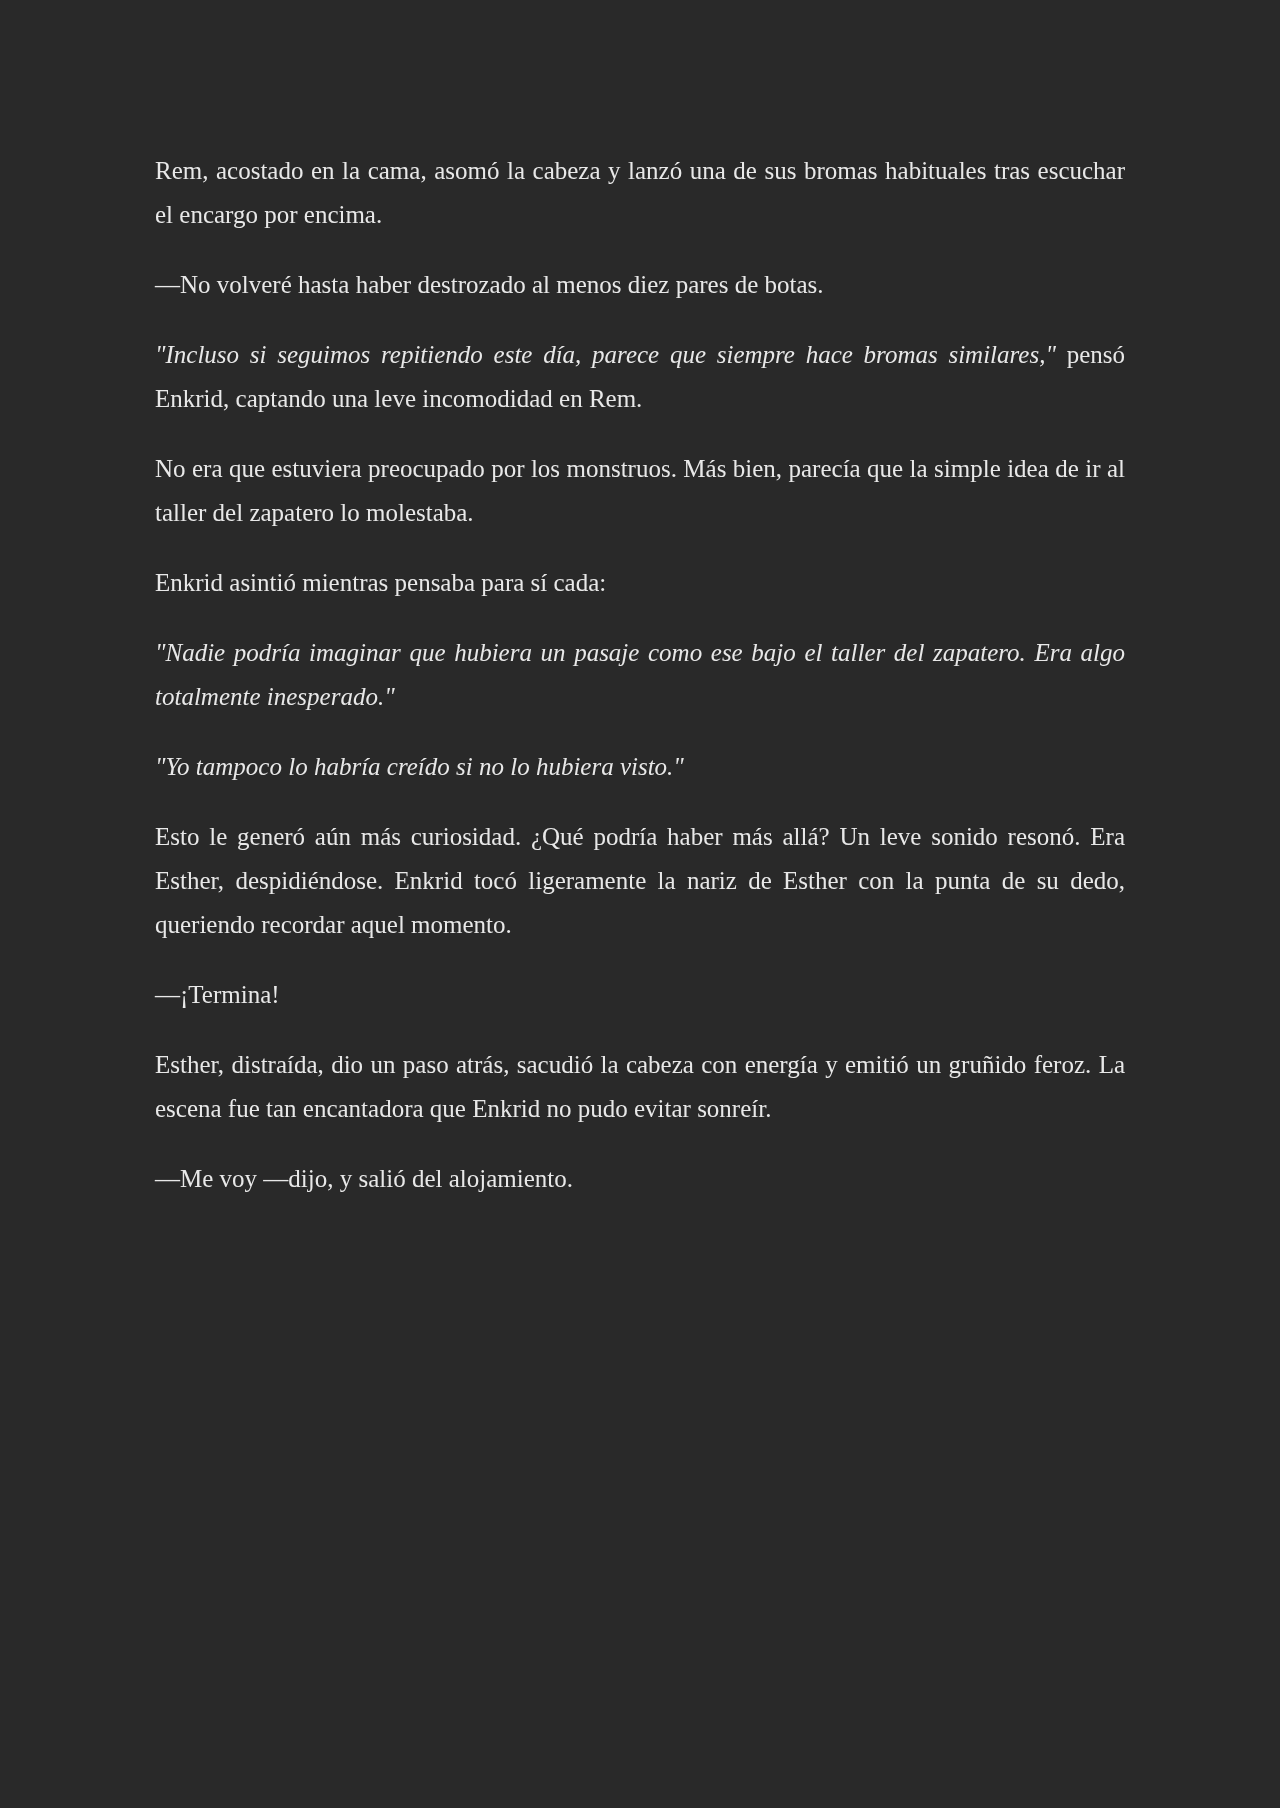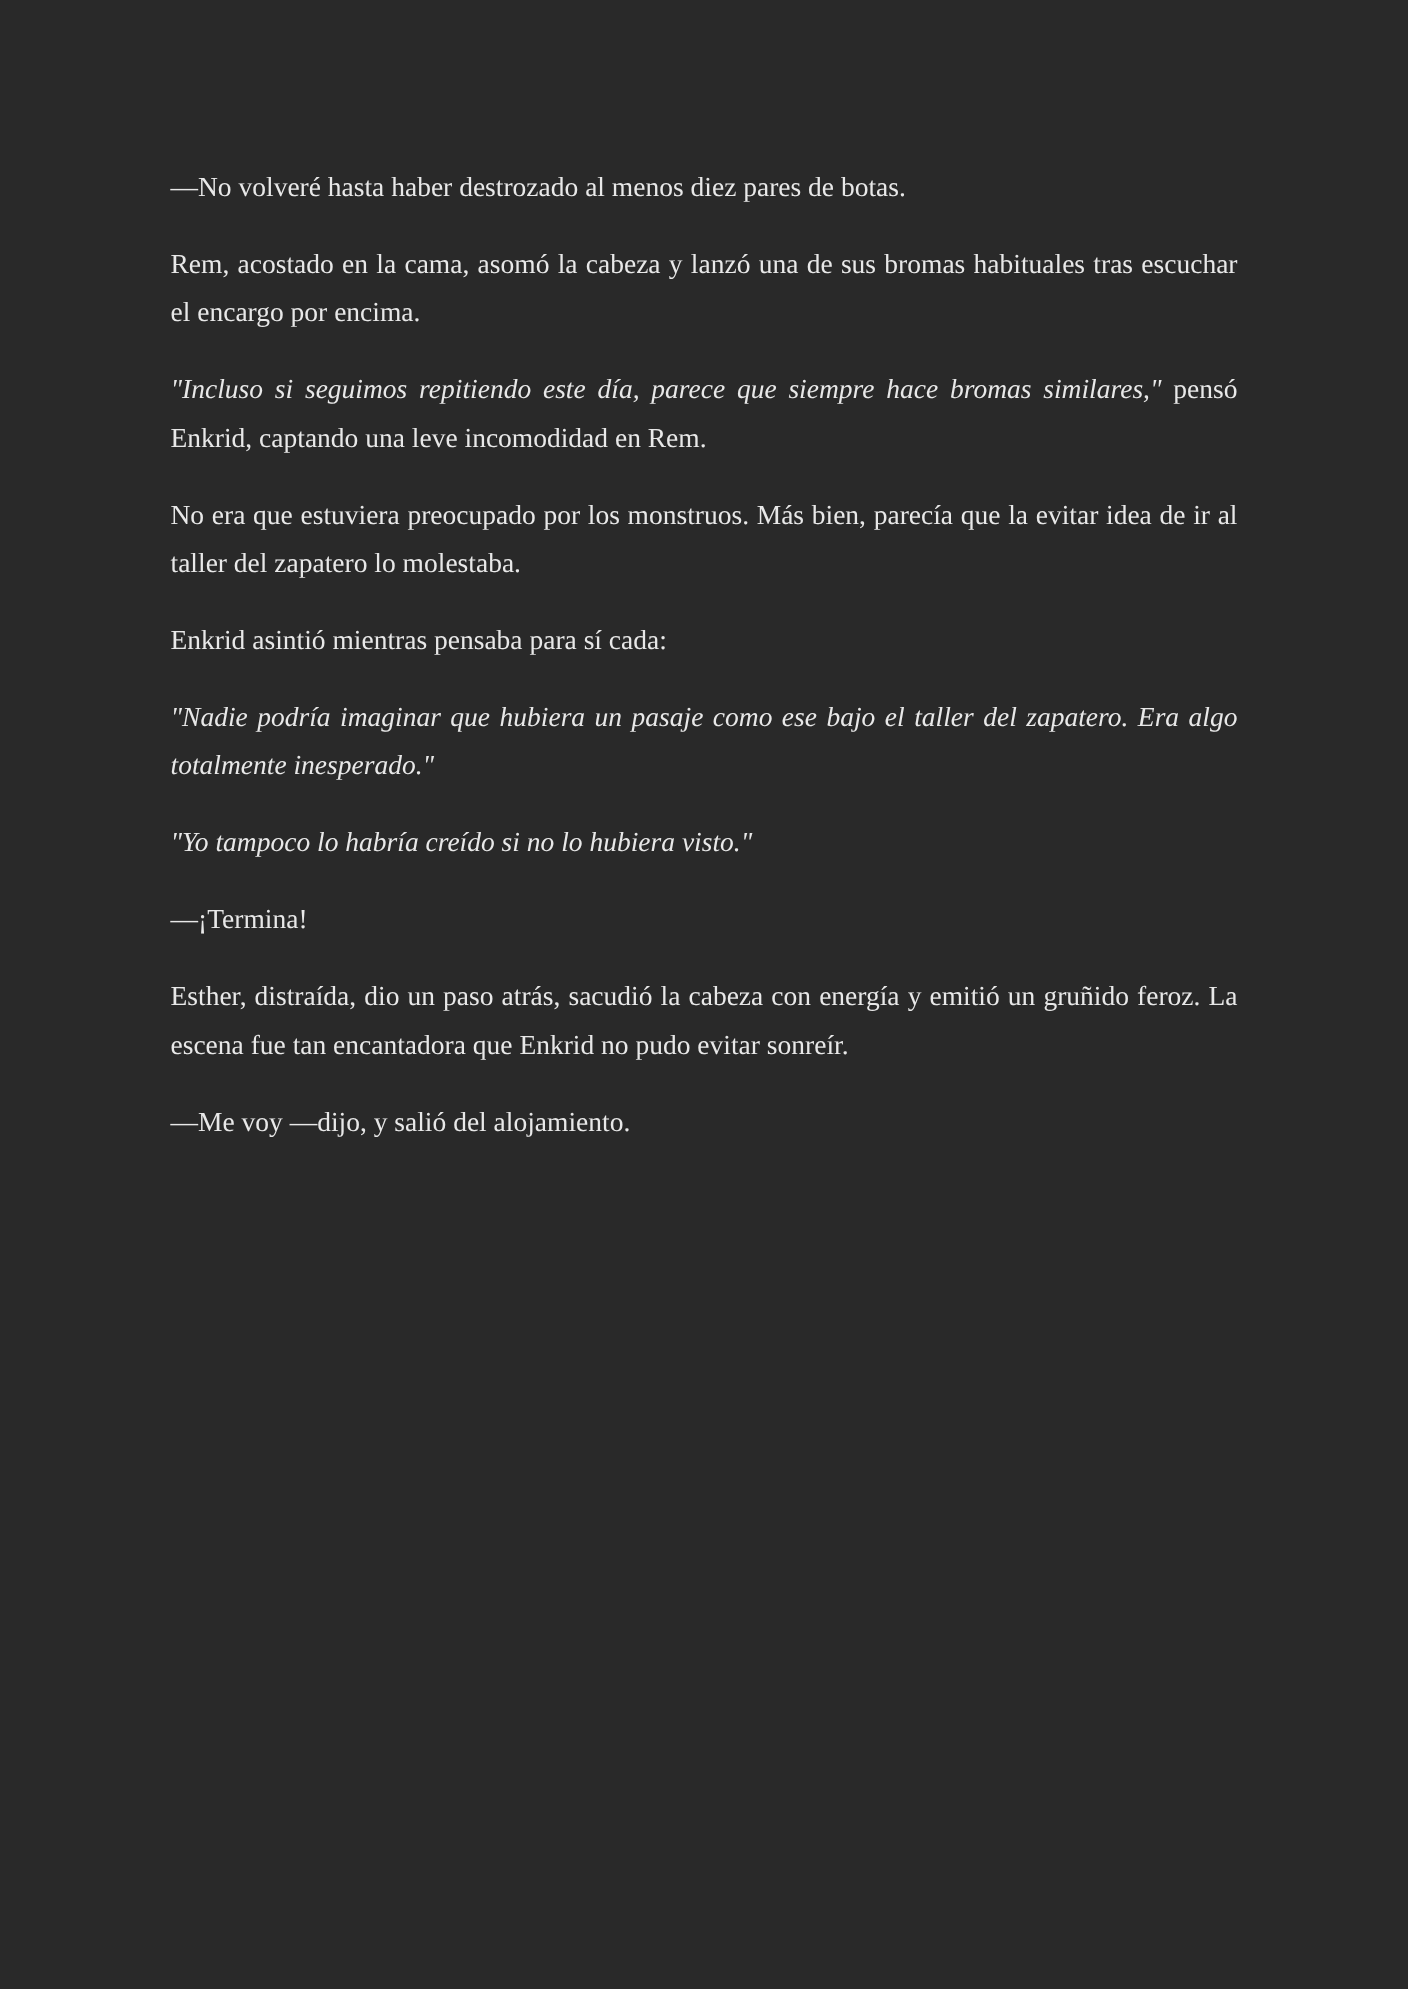--- a/index.html
+++ b/index.html
@@ -26,23 +26,24 @@
       margin: 0 0 26px 0;
     }
     .reader em {
       font-style: italic;
     }
   </style>
 </head>
 <body>
 
 <main class="reader">
+  <p><span>Rem, acostado en la cama, asomó la cabeza y lanzó una de sus bromas habituales tras escuchar el encargo por encima.</span></p>
   <p><span>—No volveré hasta haber destrozado al menos diez pares de botas.</span></p>
-  <p><span>Rem, acostado en la cama, asomó la cabeza y lanzó una de sus bromas habituales tras escuchar el encargo por encima.</span></p>
   <p><em>"Incluso si seguimos repitiendo este día, parece que siempre hace bromas similares,"</em><span> pensó Enkrid, captando una leve incomodidad en Rem.</span></p>
-  <p><span>No era que estuviera preocupado por los monstruos. Más bien, parecía que la evitar idea de ir al taller del zapatero lo molestaba.</span></p>
+  <p><span>No era que estuviera preocupado por los monstruos. Más bien, parecía que la simple idea de ir al taller del zapatero lo molestaba.</span></p>
   <p><span>Enkrid asintió mientras pensaba para sí cada:</span></p>
   <p><em>"Nadie podría imaginar que hubiera un pasaje como ese bajo el taller del zapatero. Era algo totalmente inesperado."</em></p>
   <p><em>"Yo tampoco lo habría creído si no lo hubiera visto."</em></p>
+  <p><span>Esto le generó aún más curiosidad. ¿Qué podría haber más allá? Un leve sonido resonó. Era Esther, despidiéndose. Enkrid tocó ligeramente la nariz de Esther con la punta de su dedo, queriendo recordar aquel momento.</span></p>
   <p><span>—¡Termina!</span></p>
   <p><span>Esther, distraída, dio un paso atrás, sacudió la cabeza con energía y emitió un gruñido feroz. La escena fue tan encantadora que Enkrid no pudo evitar sonreír.</span></p>
   <p><span>—Me voy —dijo, y salió del alojamiento.</span></p>
 </main>
 
 </body></html>

